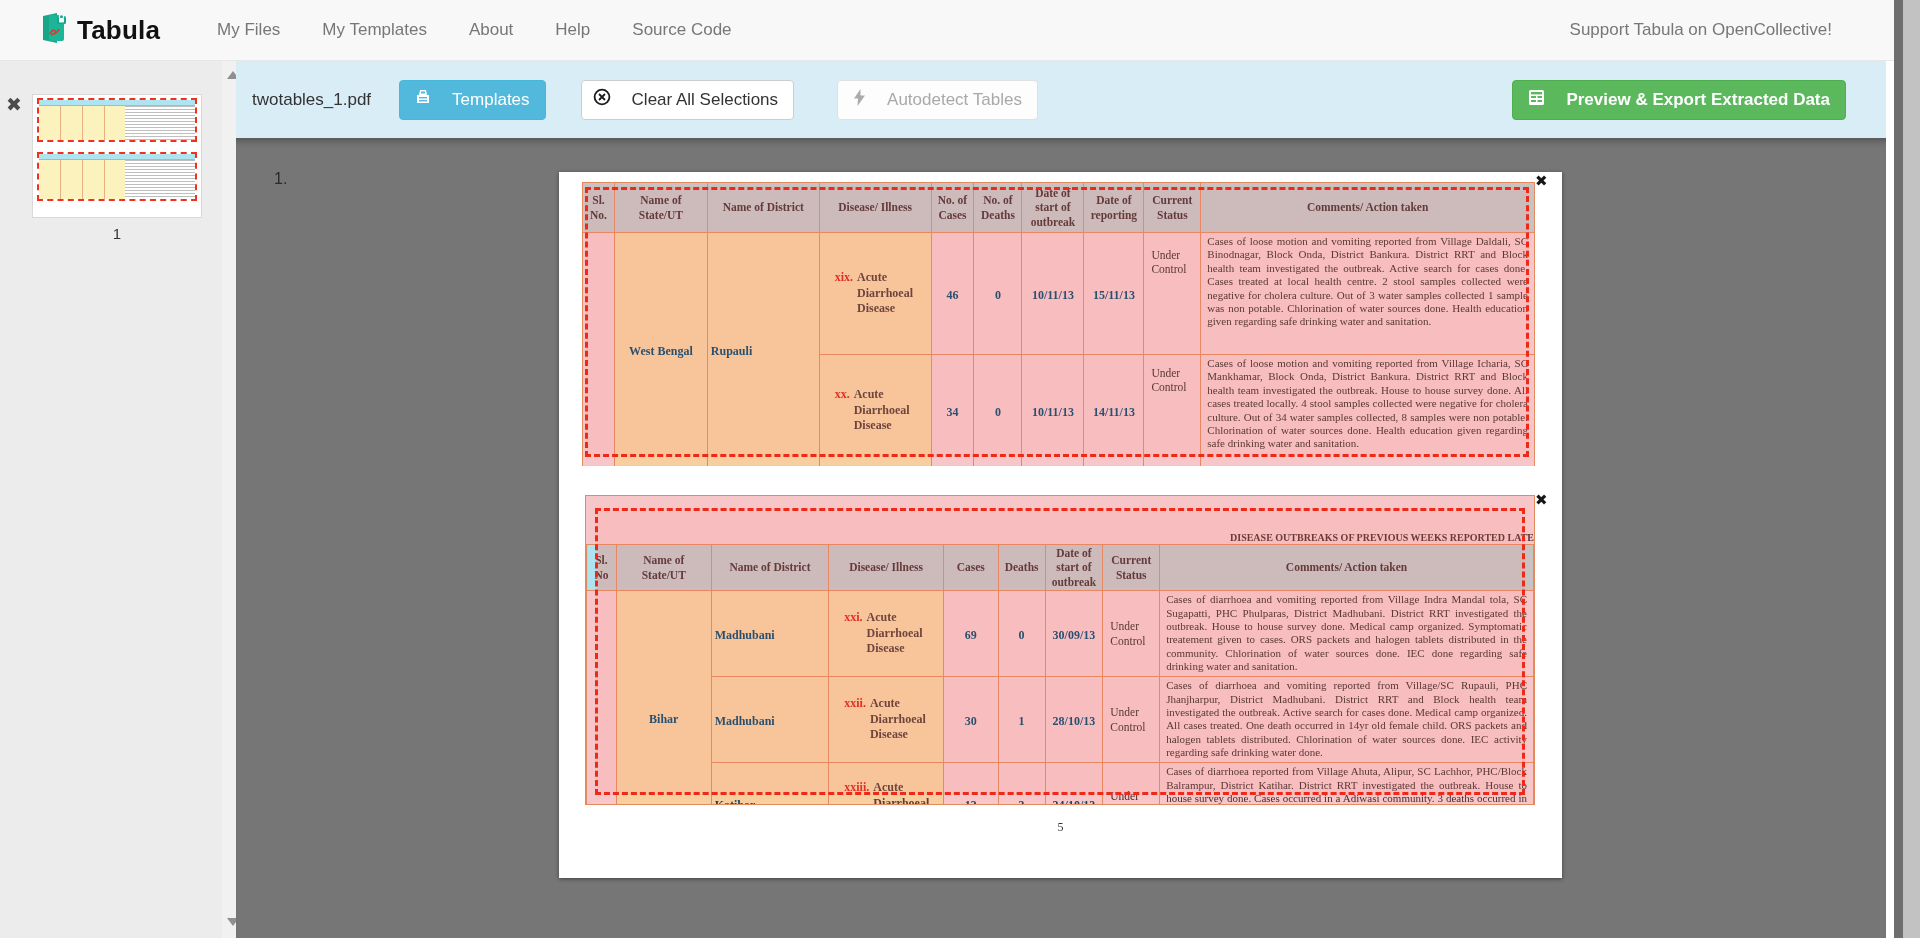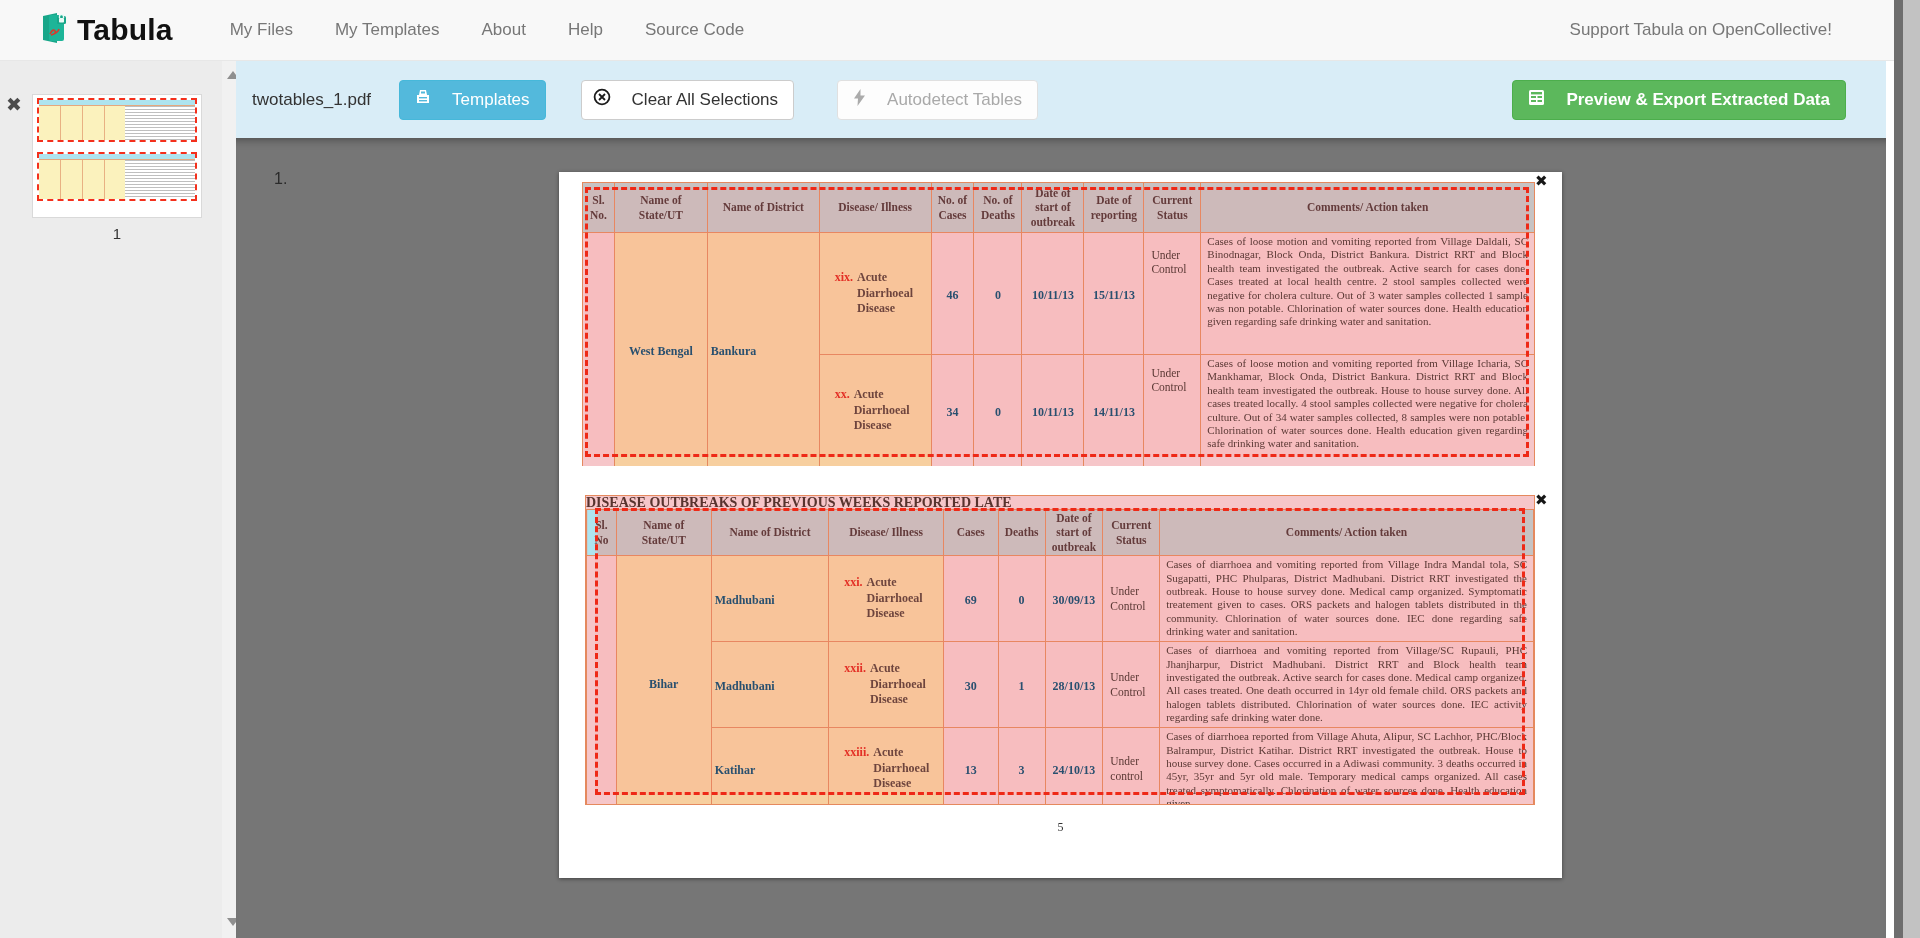--- a/index.html
+++ b/index.html
@@ -5,21 +5,21 @@
   * { margin:0; padding:0; box-sizing:border-box; }
   html,body { width:1920px; height:938px; overflow:hidden; background:#fff;
               font-family:"Liberation Sans","DejaVu Sans",sans-serif; }
   .app { position:relative; width:1920px; height:938px; }
 
   
   .navbar { position:absolute; top:0; left:0; width:1920px; height:61px;
             background:#f8f8f8; border-bottom:1px solid #e7e7e7;
             display:flex; align-items:center; }
   .brand { display:flex; align-items:center; margin-left:40px; cursor:pointer; }
-  .brand-name { font-size:30px; font-weight:bold; color:#111; margin-left:9px; letter-spacing:.2px; }
+  .brand-name { font-size:26px; font-weight:bold; color:#111; margin-left:9px; letter-spacing:.2px; }
   .nav-links { display:flex; align-items:center; margin-left:36px; }
   .nav-link { color:#777; font-size:17px; text-decoration:none; padding:0 21px; cursor:pointer; }
   .support-link { position:absolute; right:88px; color:#777; font-size:17px; cursor:pointer; }
 
   
   .sidebar { position:absolute; top:61px; left:0; width:222px; height:877px; background:#ececec; }
   .thumb-delete { position:absolute; left:6px; top:34px; font-size:19px; font-weight:bold;
                   color:#4c4c4c; cursor:pointer; line-height:1; }
   .page-thumb { position:absolute; left:32px; top:33px; width:170px; height:124px;
                 background:#fff; border:1px solid #d9d9d9; cursor:pointer; }
@@ -73,22 +73,22 @@
   .sel1 { left:26px; top:15px;  width:944px; height:270px; }
   .sel2 { left:36px; top:336px; width:930px; height:287px; }
   .sel-close { position:absolute; font-size:15px; font-weight:bold; color:#161616;
                cursor:pointer; line-height:1; font-family:"DejaVu Sans",sans-serif; }
   .close1 { left:976px; top:2px; }
   .close2 { left:976px; top:321px; }
 
   .tbl-wrap { position:absolute; overflow:hidden; }
   .tbl-wrap1 { left:23px; top:10px;  width:953px; height:284px; }
   .tbl-wrap2 { left:26px; top:323px; width:950px; height:310px; border:1px solid #e5895e; background:#f6c6c9; }
-  .tbl2-title { height:13px; line-height:13px; text-align:left; font-weight:bold;
-                font-size:14px; color:#58332e; overflow:hidden; white-space:nowrap; }
+  .tbl2-title { height:13px; line-height:13px; text-align:right; font-weight:bold;
+                font-size:10px; color:#58332e; overflow:hidden; white-space:nowrap;margin-top:35px; }
 
   table.pdf-t { border-collapse:collapse; table-layout:fixed; width:100%; }
   table.pdf-t td, table.pdf-t th { border:1px solid #e5895e; overflow:hidden; vertical-align:middle; padding:1px 3px; }
   th.hcell { background:#c7c3c3; color:#4f3333; font-size:11.5px; font-weight:bold;
              text-align:center; vertical-align:top; padding-top:3px; line-height:1.25; }
   th.hcell-cyan { background:linear-gradient(to right,#aee4ef 0 10px,#c7c3c3 10px); }
   td.c-pink { background:#f6c6c9; }
   td.c-orange { background:#f7cf9f; }
   .b { font-weight:bold; color:#0c4a6e; font-size:12px; }
   td.num { text-align:center; }
@@ -240,21 +240,21 @@
               <th class="hcell">No. of Cases</th>
               <th class="hcell">No. of Deaths</th>
               <th class="hcell">Date of start of outbreak</th>
               <th class="hcell">Date of reporting</th>
               <th class="hcell">Current Status</th>
               <th class="hcell">Comments/ Action taken</th>
             </tr>
             <tr style="height:122px">
               <td class="c-pink" rowspan="2"></td>
               <td class="c-orange state-cell" rowspan="2"><span class="b">West Bengal</span></td>
-              <td class="c-orange distr-cell" rowspan="2"><span class="b">Bankura</span></td>
+              <td class="c-orange distr-cell" rowspan="2"><span class="b">Rupauli</span></td>
               <td class="c-orange">
                     <div class="disease">
                   <span class="roman">xix.</span>
                   <span class="dname">Acute Diarrhoeal Disease</span>
                     </div>
                   </td>
               <td class="c-pink num"><span class="b">46</span></td>
               <td class="c-pink num"><span class="b">0</span></td>
               <td class="c-pink num"><span class="b">10/11/13</span></td>
               <td class="c-pink num"><span class="b">15/11/13</span></td>

